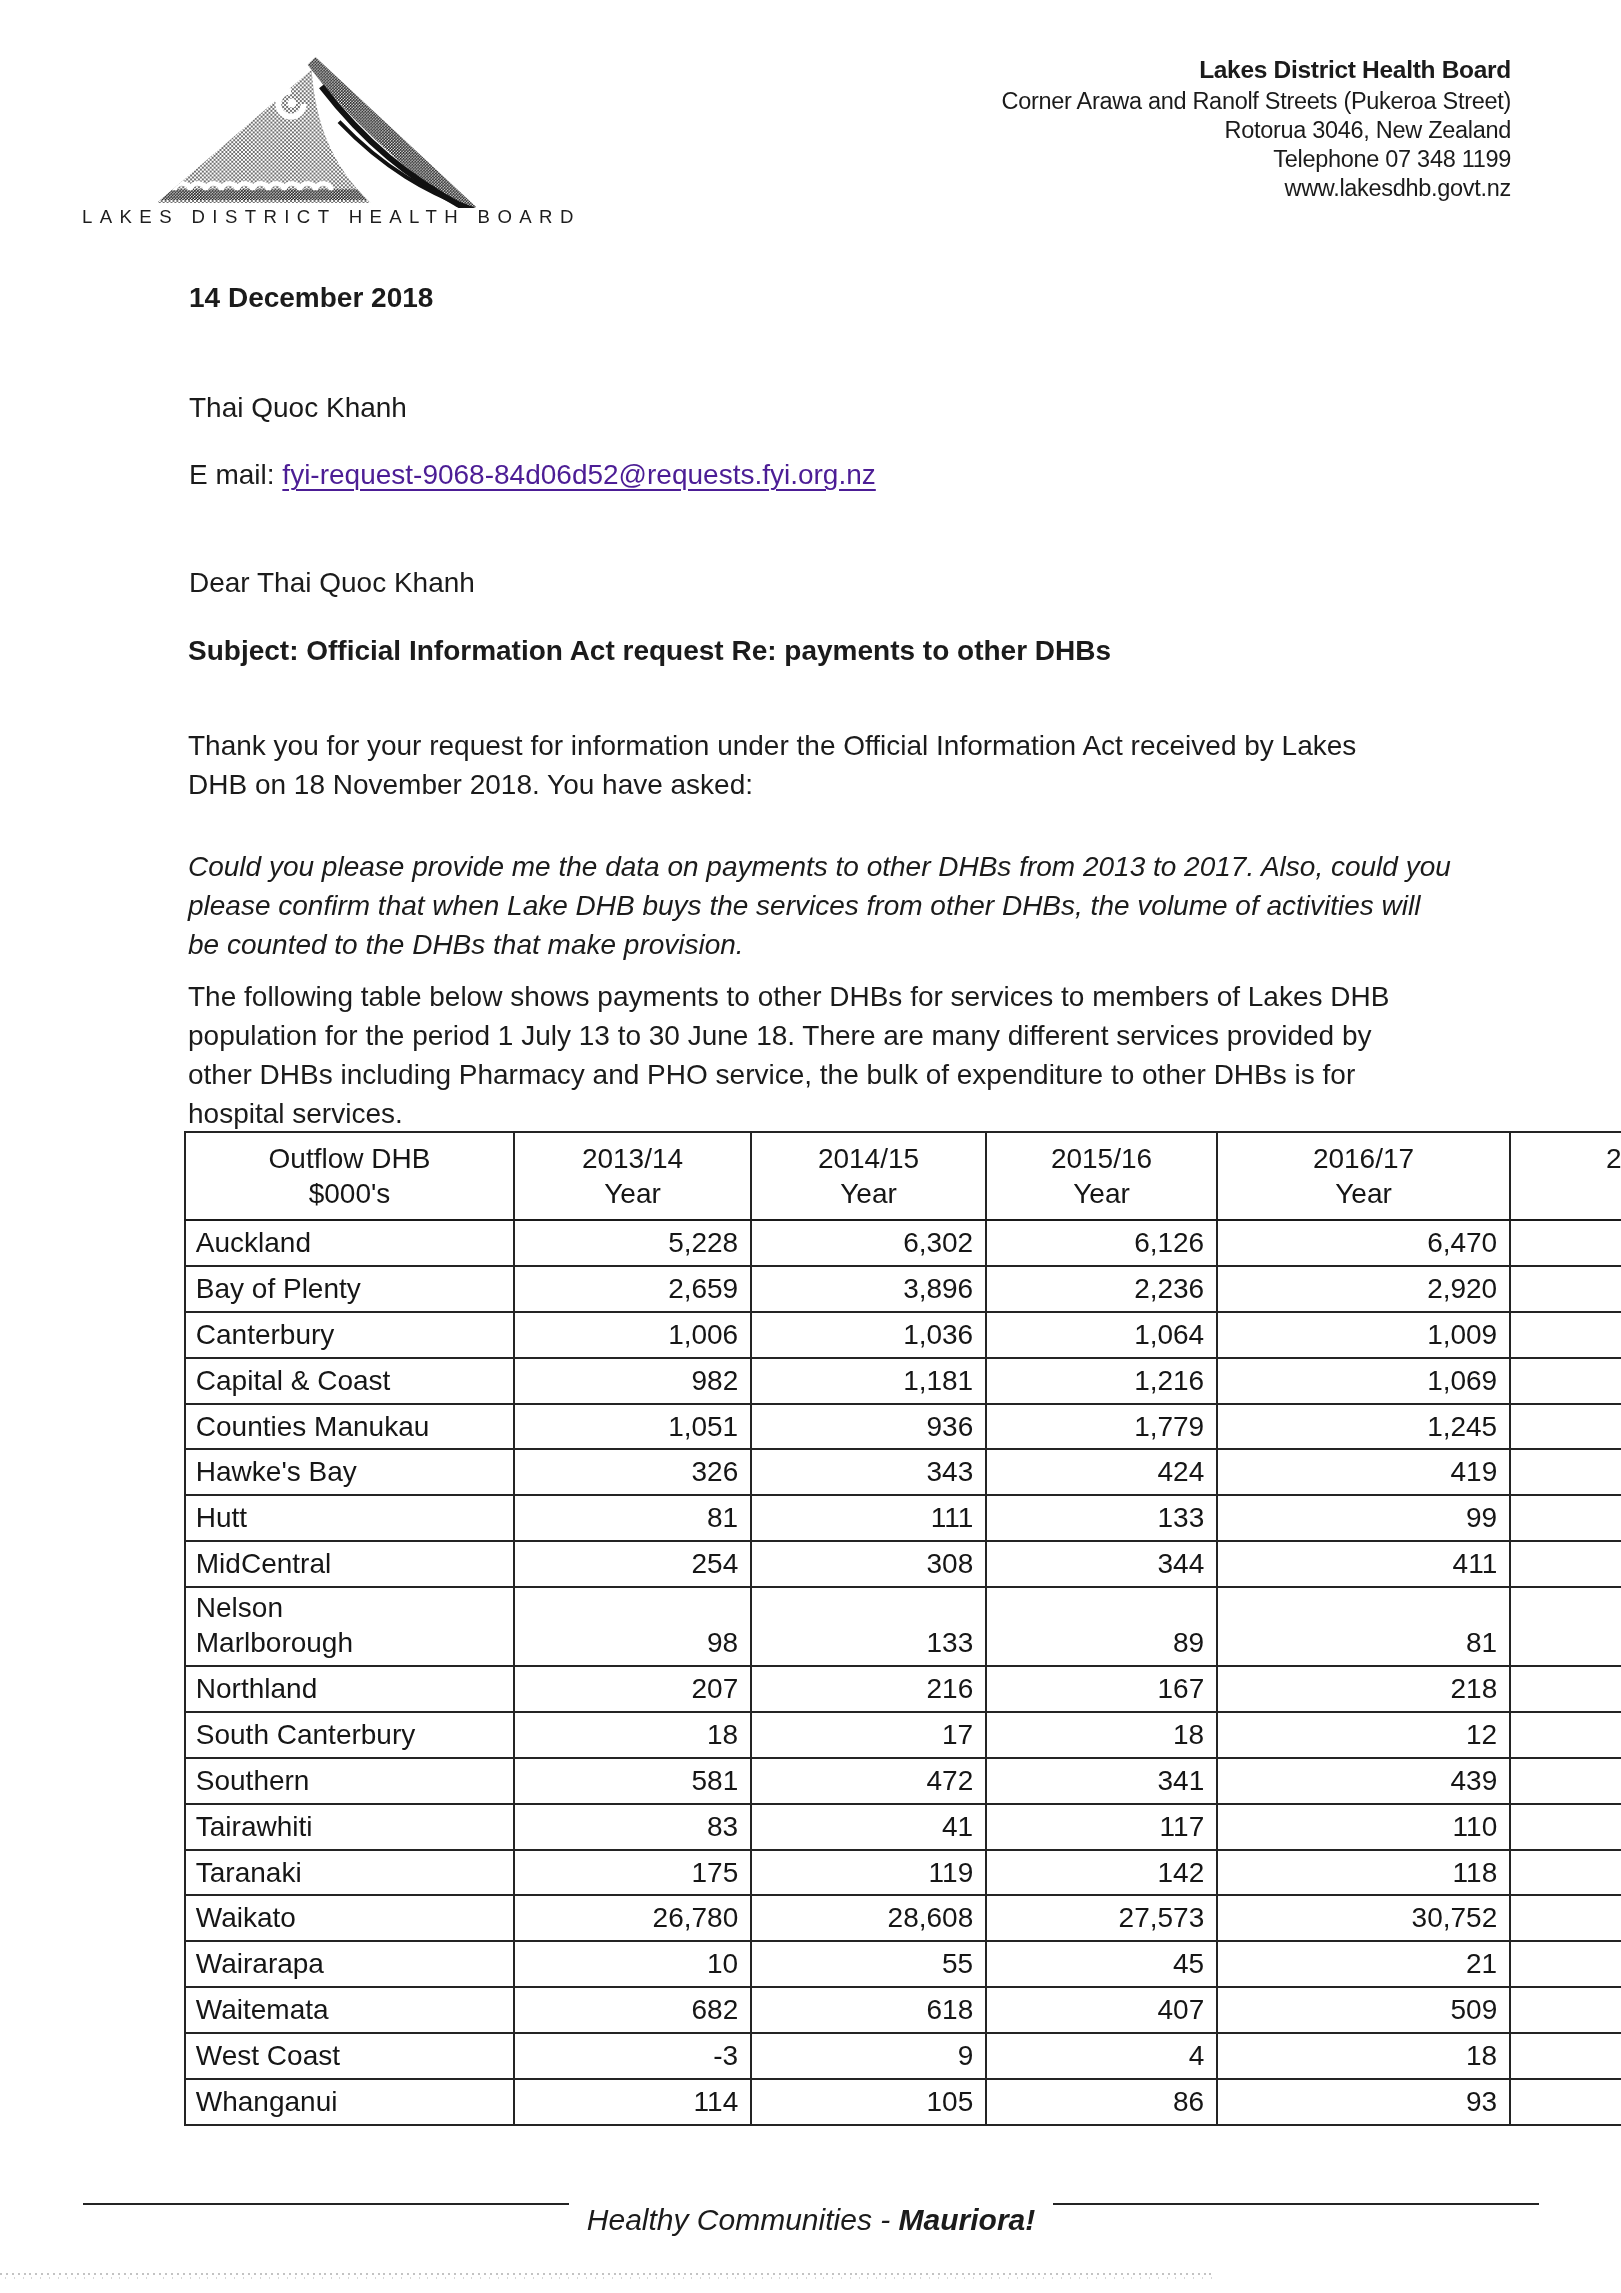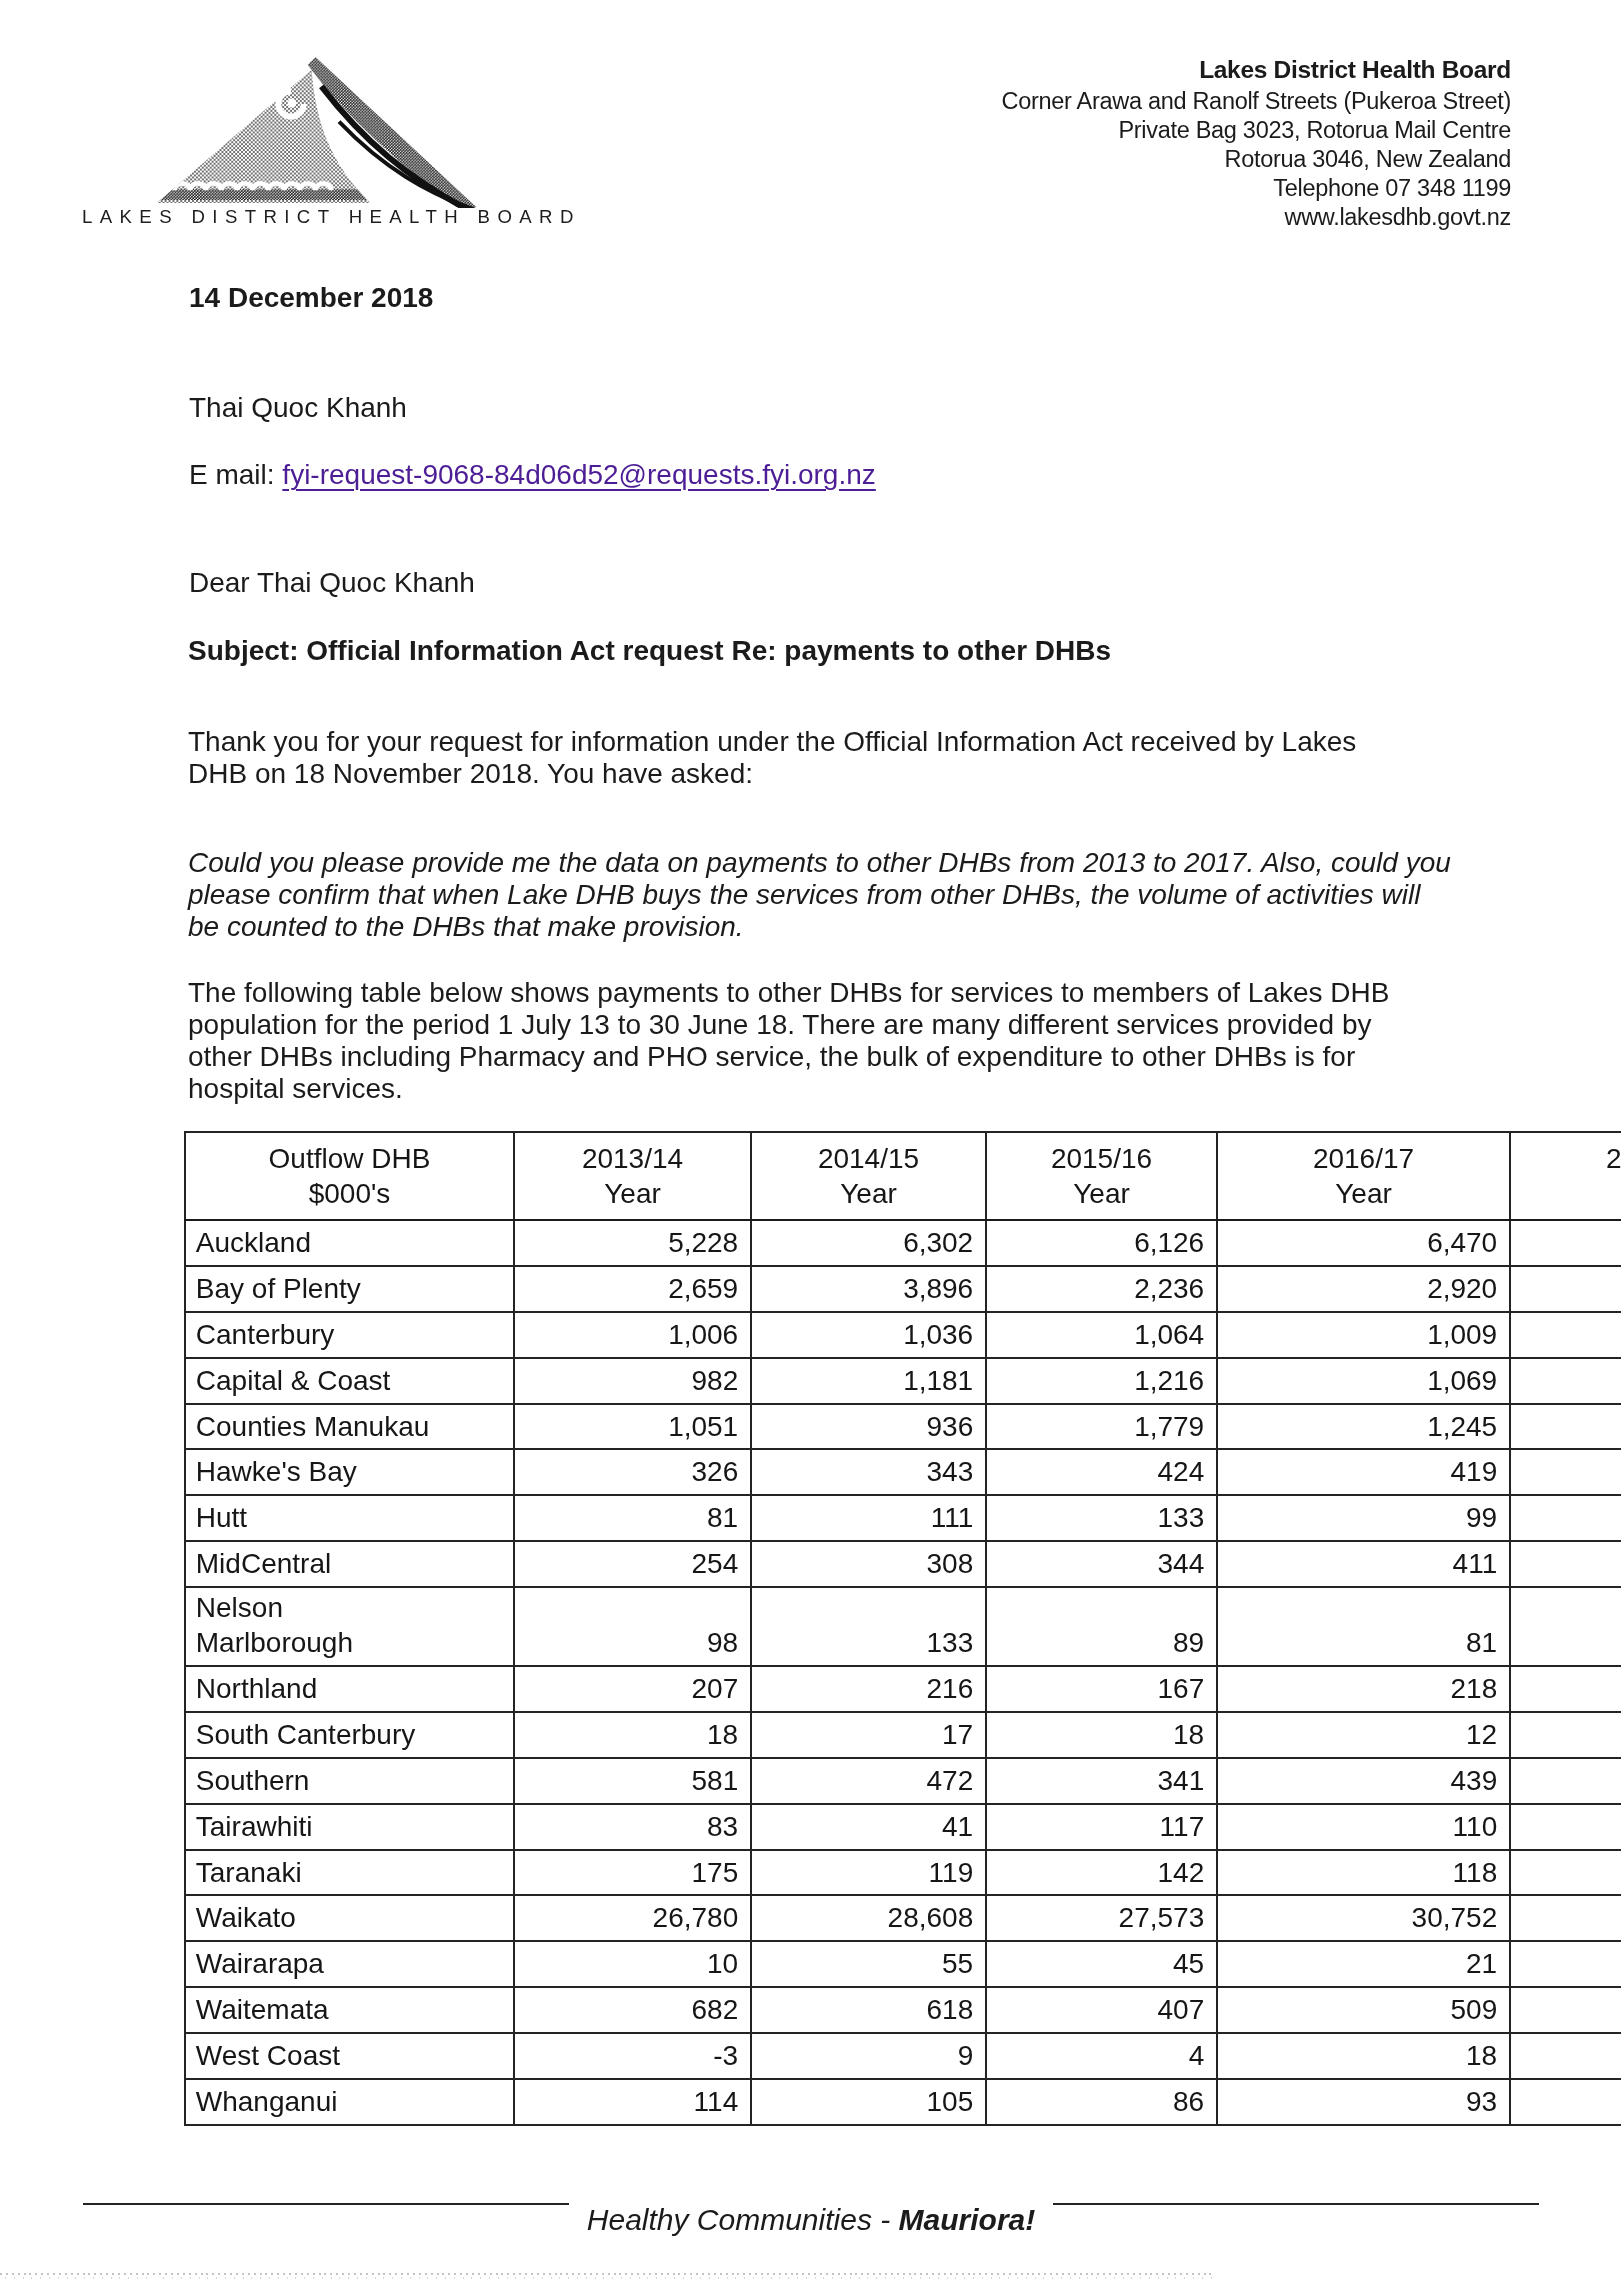--- a/index.html
+++ b/index.html
@@ -34,21 +34,21 @@
   .recipient{left:189px;top:392px;font-size:28px;}
   .email-line{left:189px;top:459px;font-size:28px;}
   .email-line .mail{
     text-decoration:underline;
     text-decoration-thickness:2px;
     text-underline-offset:4.9px;
     color:#4c1d95;
   }
   .salutation{left:189px;top:567px;font-size:28px;}
   .subject{left:188px;top:635px;font-size:28px;font-weight:bold;}
-  .para{font-size:28px;line-height:32px;}
+  .para{font-size:28px;line-height:39px;}
   .para1{left:188px;top:698px;width:1235px;}
   .quote{left:188px;top:819px;width:1264px;font-style:italic;}
   .para2{left:188px;top:949px;width:1230px;}
 
   
   table.dhb{
     position:absolute;left:184px;top:1131px;width:1326px;
     border-collapse:collapse;table-layout:fixed;
     font-size:28px;color:#161616;
     border:2.9px solid #1a1a1a;
@@ -123,21 +123,20 @@
     <path d="M196,74 C240,120 286,148 341,166" fill="none" stroke="#111111" stroke-width="4"></path>
 
     <path d="M147,43 a13,13 0 1 0 13,13" fill="none" stroke="#ffffff" stroke-width="6"></path>
     <circle cx="148" cy="55" r="4.5" fill="#ffffff"></circle>
   </svg>
   <div class="abs logo-caption">LAKES DISTRICT HEALTH BOARD</div>
 
   <div class="abs address">
     <div class="org">Lakes District Health Board</div>
     <div>Corner Arawa and Ranolf Streets (Pukeroa Street)</div>
-    <div>Private Bag 3023, Rotorua Mail Centre</div>
     <div>Rotorua 3046, New Zealand</div>
     <div>Telephone 07 348 1199</div>
     <div>www.lakesdhb.govt.nz</div>
   </div>
 
   <div class="abs date">14 December 2018</div>
   <div class="abs recipient">Thai Quoc Khanh</div>
   <div class="abs email-line">
     <span>E mail: </span><span class="mail">fyi-request-9068-84d06d52@requests.fyi.org.nz</span>
   </div>

